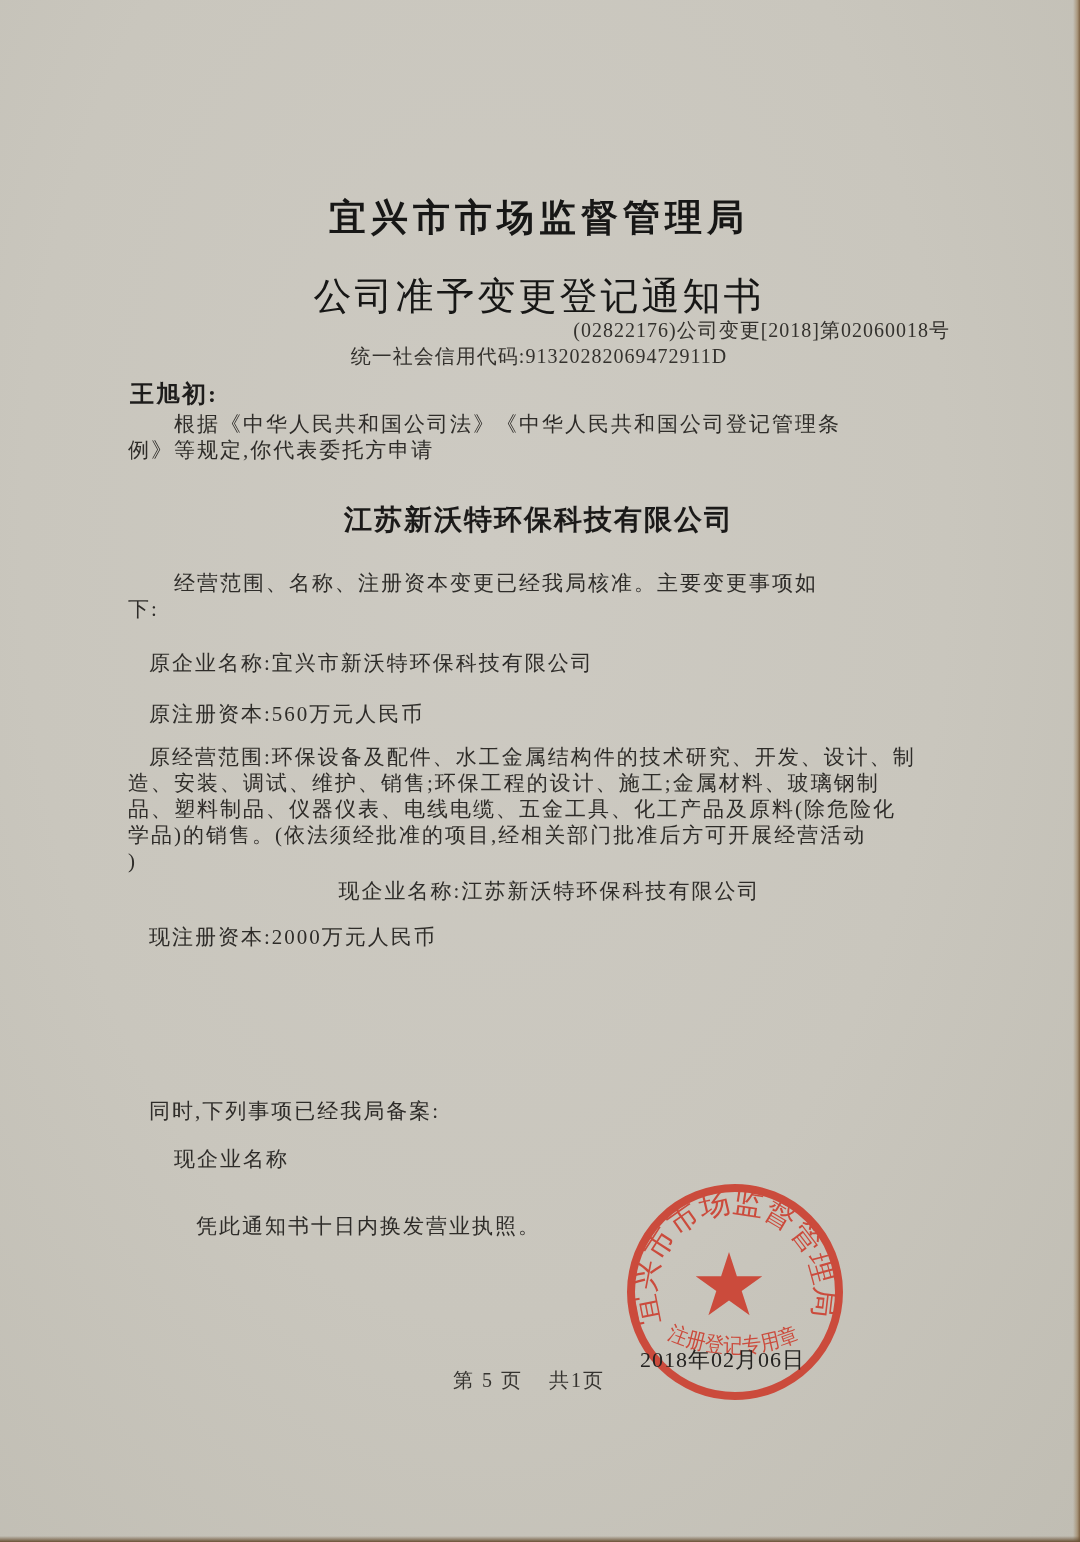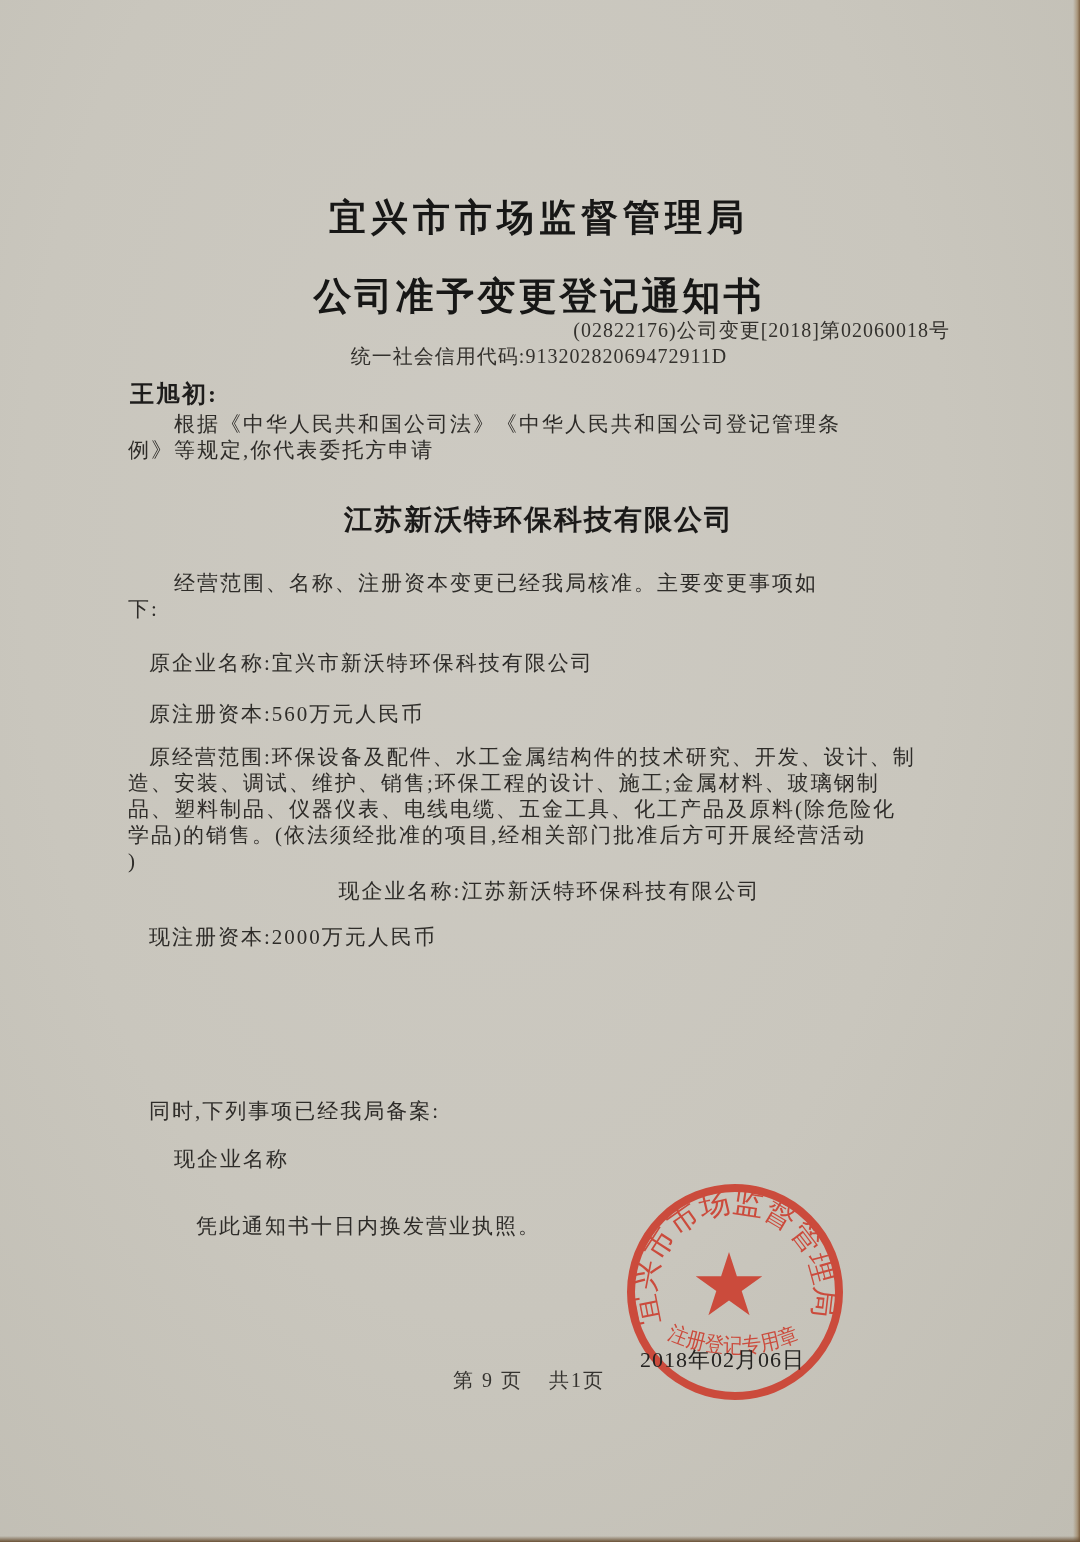--- a/index.html
+++ b/index.html
@@ -6,21 +6,21 @@
   .page{
     position:relative;width:1080px;height:1542px;overflow:hidden;
     background:radial-gradient(ellipse at 45% 35%, #cdcac2 0%, #c9c6bd 55%, #c0bdb3 100%);
     font-family:"Liberation Serif","DejaVu Serif",serif;
     color:#2e2c29;
   }
   .abs{position:absolute;}
   .content{left:128px;width:822px;}
   .center{text-align:center;}
   .t1{top:193px;font-size:37px;font-weight:bold;letter-spacing:5px;color:#171716;}
-  .t2{top:271px;font-size:38px;font-weight:bold;letter-spacing:3px;color:#171716;}
+  .t2{top:271px;font-size:38px;font-weight:normal;letter-spacing:3px;color:#171716;}
   .serial{top:317px;font-size:20px;letter-spacing:1px;color:#33312d;text-align:right;}
   .credit{top:343px;font-size:20px;letter-spacing:1px;color:#33312d;}
   .addressee{left:130px;top:378px;font-size:24px;font-weight:bold;letter-spacing:2px;color:#1d1c1b;}
   .company{top:501px;font-size:28px;font-weight:bold;letter-spacing:2px;color:#1b1a19;}
   .para{
     font-size:21px;line-height:26px;letter-spacing:2px;
     white-space:pre-line;text-align:left;color:#2e2c29;
   }
   .ti-1{text-indent:21px;}
   .ti-2{text-indent:46px;font-family:Liberation Serif, serif;}
@@ -89,20 +89,20 @@
     <path id="sealArcBottom" d="M 50 164 A 165 165 0 0 0 186 164" fill="none" stroke="none"></path>
     <text font-size="29" fill="#cc4132">
       <textPath href="#sealArcTop" xlink:href="#sealArcTop" textLength="306" lengthAdjust="spacingAndGlyphs">宜兴市市场监督管理局</textPath>
     </text>
     <text font-size="21" fill="#cc4132">
       <textPath href="#sealArcBottom" xlink:href="#sealArcBottom" textLength="136" lengthAdjust="spacingAndGlyphs">注册登记专用章</textPath>
     </text>
   </svg>
 
   <div class="abs footer">
-    <span>第 9 页</span>
+    <span>第 5 页</span>
     <span>共1页</span>
   </div>
 
   <div class="abs edge-right"></div>
   <div class="abs edge-bottom"></div>
 
 </div>
 
 </body></html>

